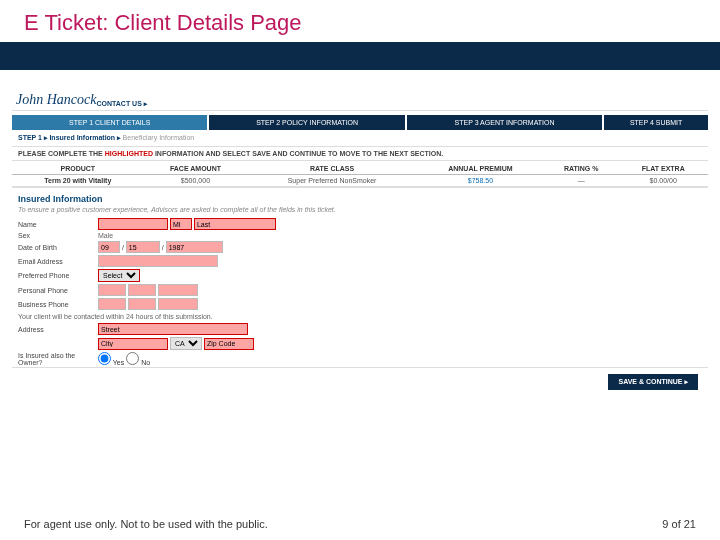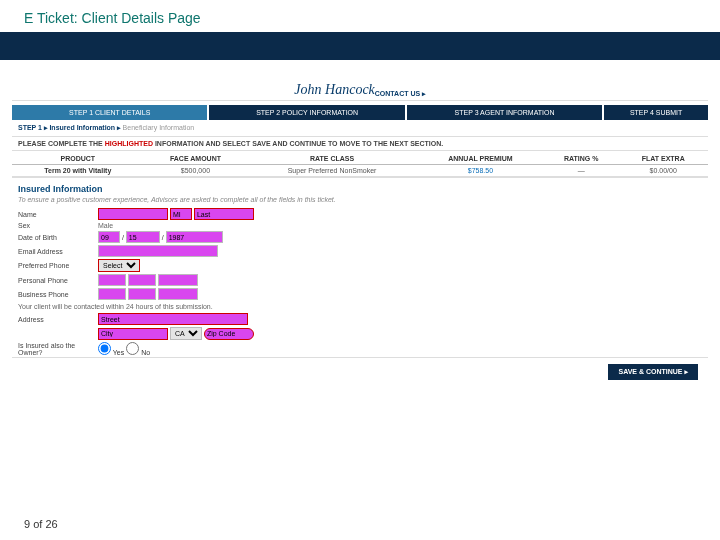--- a/index.html
+++ b/index.html
@@ -7,36 +7,36 @@
     font-family: Arial, Helvetica, sans-serif;
     width: 720px;
     height: 540px;
     background: #fff;
     color: #333;
     position: relative;
     font-size: 10px;
     overflow: hidden;
   }
   .slide-title {
-    font-size: 14px;
+    font-size: 22px;
     font-weight: 400;
-    color: #0f766e;
+    color: #be185d;
     padding: 10px 0 6px 24px;
   }
   .title-divider {
     height: 28px;
     background: #0b2a4a;
     width: 100%;
   }
   .screenshot-wrap {
     padding: 20px 12px 0 12px;
   }
   .topbar {
     display: flex;
-    justify-content: center;
+    justify-content: flex-start;
     align-items: flex-end;
     border-bottom: 1px solid #ddd;
     padding: 2px 4px 2px 4px;
   }
   .logo {
     font-family: 'Brush Script MT', cursive;
     font-size: 14px;
     color: #0a3d6b;
     font-style: italic;
   }
@@ -127,21 +127,21 @@
     vertical-align: middle;
   }
   .form-table td.field {
     padding: 1px 0;
   }
   .form-table input[type="text"] {
     font-size: 7px;
     height: 12px;
     border: 1px solid #bbb;
     padding: 0 2px;
-    background: #d946ef;
+    background: #fca5a5;
   }
   .form-table input.req {
     border: 1px solid #c00;
   }
   .form-table select {
     font-size: 7px;
     height: 13px;
     border: 1px solid #bbb;
     background: #e5e5e5;
   }
@@ -238,21 +238,21 @@
   <div class="section-head">Insured Information</div>
   <div class="section-sub">To ensure a positive customer experience, Advisors are asked to complete all of the fields in this ticket.</div>
 
   <table class="form-table">
     <tbody>
         <tr>
       <td class="label">Name</td>
       <td class="field">
         <input type="text" class="req" style="width: 70px;" value="">
         <input type="text" class="req" style="width: 22px;" value="MI">
-        <input type="text" class="req" style="width: 60px;" value="Last">
+        <input type="text" class="req" style="width: 82px;" value="Last">
       </td>
     </tr>
     <tr>
       <td class="label">Sex</td>
       <td class="field static">Male</td>
     </tr>
     <tr>
       <td class="label">Date of Birth</td>
       <td class="field">
         <input type="text" style="width: 22px;" value="09">
@@ -299,36 +299,37 @@
       <td class="label">Address</td>
       <td class="field">
         <input type="text" class="req" style="width: 150px;" value="Street">
       </td>
     </tr>
     <tr>
       <td class="label"></td>
       <td class="field">
         <input type="text" class="req" style="width: 70px;" value="City">
         <select><option>CA</option></select>
-        <input type="text" class="req" style="width: 50px; border-radius: 6px;" value="Zip Code">
+        <input type="text" class="req" style="width: 50px;" value="Zip Code">
       </td>
     </tr>
     <tr>
       <td class="label">Is Insured also the Owner?</td>
       <td class="field">
         <label><input type="radio" name="owner" checked="" style=""> <span>Yes</span></label>
         <label><input type="radio" name="owner" style=""> <span>No</span></label>
       </td>
     </tr>
   </tbody>
     </table>
 
   <div class="save-btn-row">
     <button class="save-btn">SAVE &amp; CONTINUE ▸</button>
   </div>
 
 </div>
 
 <div class="footer">
+  <div class="disclaimer">For agent use only. Not to be used with the public.</div>
   <div class="page">
-    <span>9</span><span> of </span><span>26</span>
+    <span>9</span><span> of </span><span>21</span>
   </div>
 </div>
 
 </body></html>

